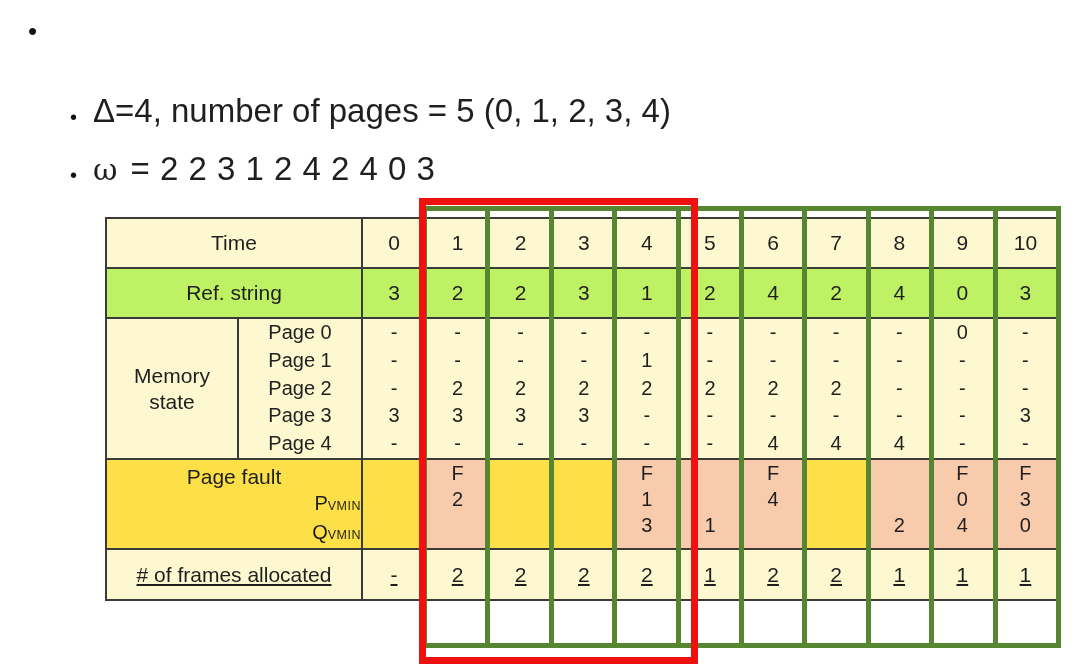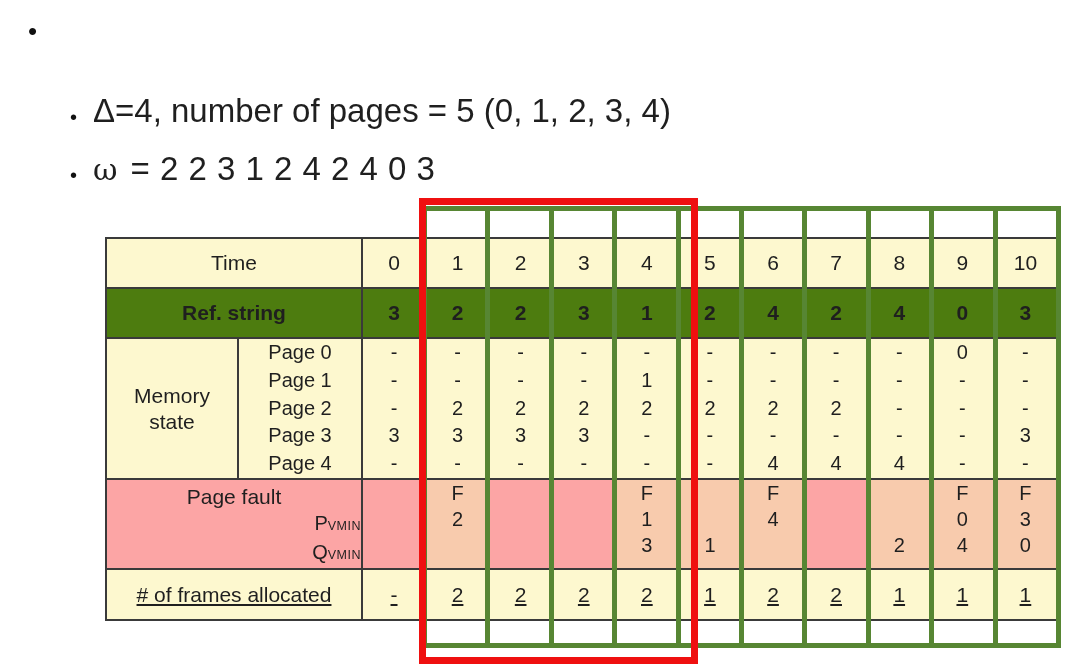--- a/index.html
+++ b/index.html
@@ -12,27 +12,27 @@
   .bullet { color:#111; }
   .bullet.big { font-size:26px; line-height:1; transform:translateY(2px); }
   .bullet.small { font-size:20px; line-height:1; transform:translateY(2px); }
   .title-text { font-size:45px; font-weight:700; letter-spacing:-0.5px; }
   .sub-line { position:absolute; display:flex; align-items:baseline; gap:16px; font-size:33px; }
   .sub-line.b1 { left:70px; top:92px; }
   .sub-line.b2 { left:70px; top:150px; }
   .omega { font-family:"DejaVu Serif", serif; font-size:30px; transform:translateY(-1px); }
   .omega-rest { margin-left:13px; letter-spacing:0.5px;text-align:right; }
   
-  table.vmin { position:absolute; left:105px; top:237px; width:953px;
+  table.vmin { position:absolute; left:105px; top:217px; width:953px;
     border-collapse:collapse; table-layout:fixed; z-index:10; }
   table.vmin td { border:2px solid #3a3a3a; text-align:center; padding:0;
     font-size:21px; overflow:hidden; }
   .yellow { background:#fdf8cf; }
-  .blue   { background:#4d7c0f;font-weight:bold; }
-  .peach  { background:#fca5a5; }
+  .blue   { background:#bef264; }
+  .peach  { background:#fde047; }
   .dark   { background:#f8cbad; }
   tr.r-time td  { height:48px; }
   tr.r-ref td   { height:48px; }
   tr.r-mem td   { height:139px; vertical-align:middle; }
   tr.r-fault td { height:85px; vertical-align:top; }
   tr.r-frames td{ height:49px;text-decoration:underline; }
   .ml { height:27.8px; line-height:27.8px; font-size:20px; }
   .fc { padding-top:4px; }
   .fl { height:26px; line-height:26px; font-size:20px; }
   .flabel div { line-height:26px; }

